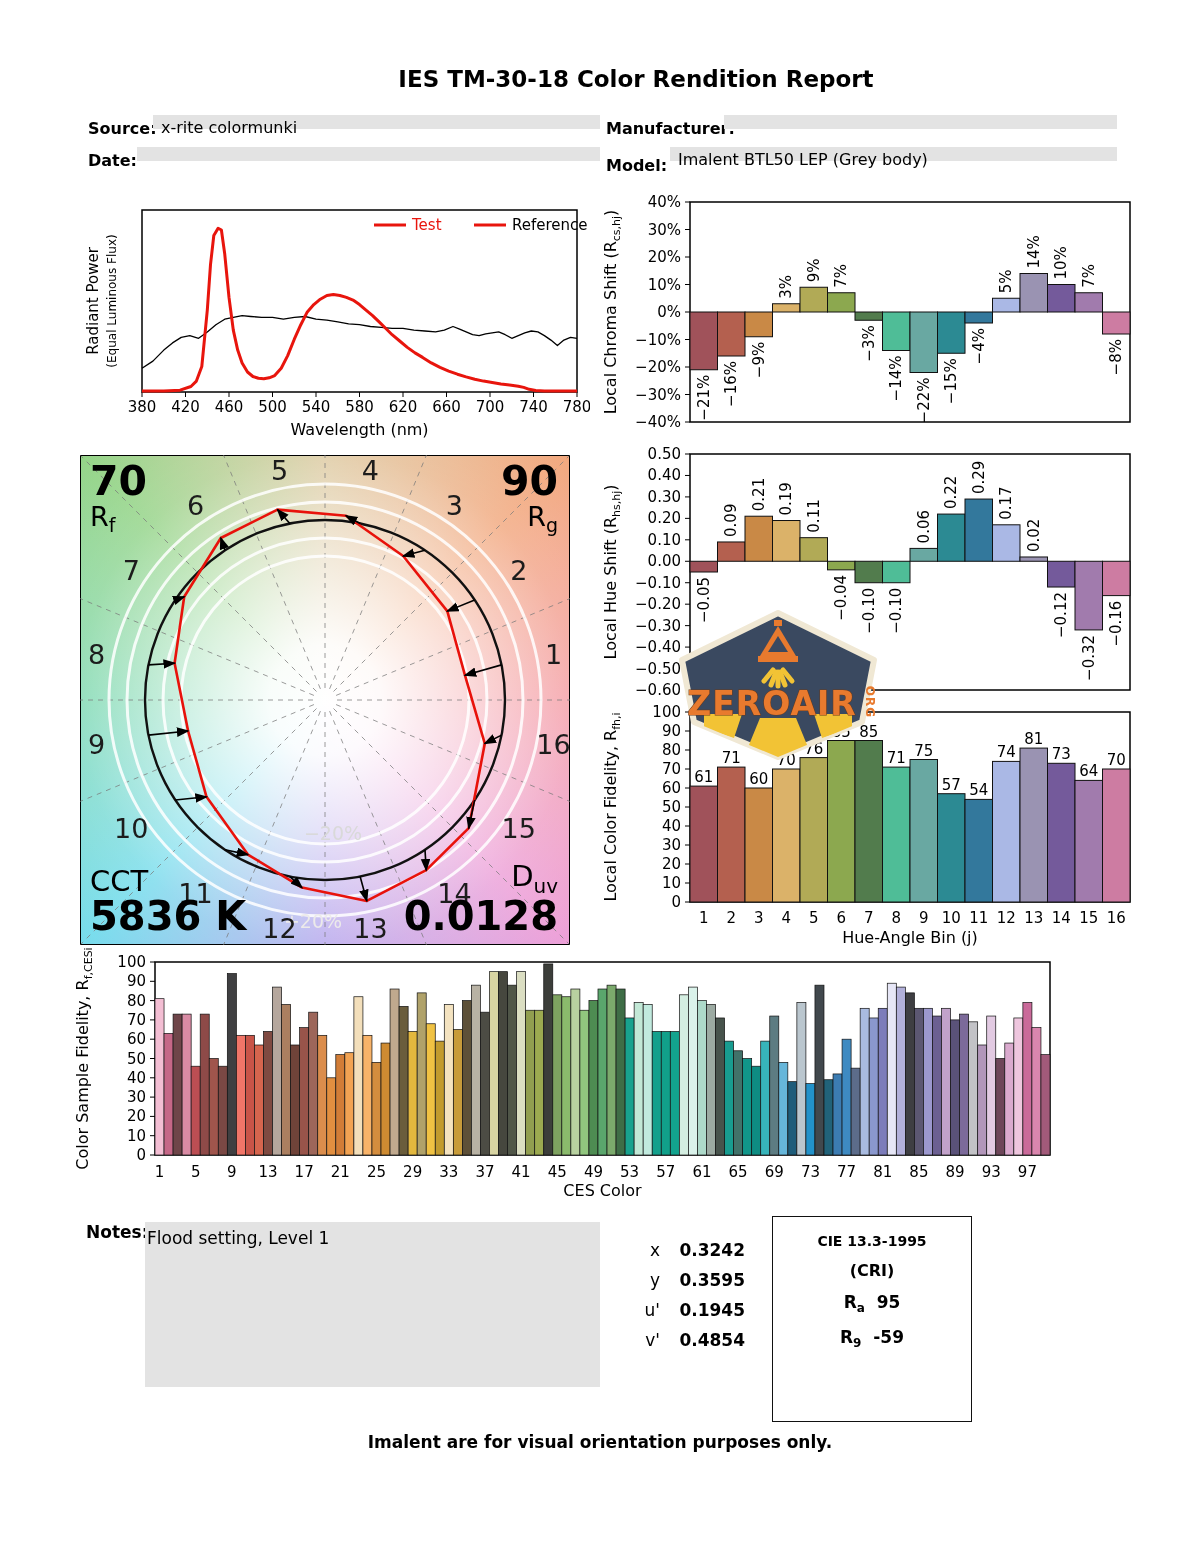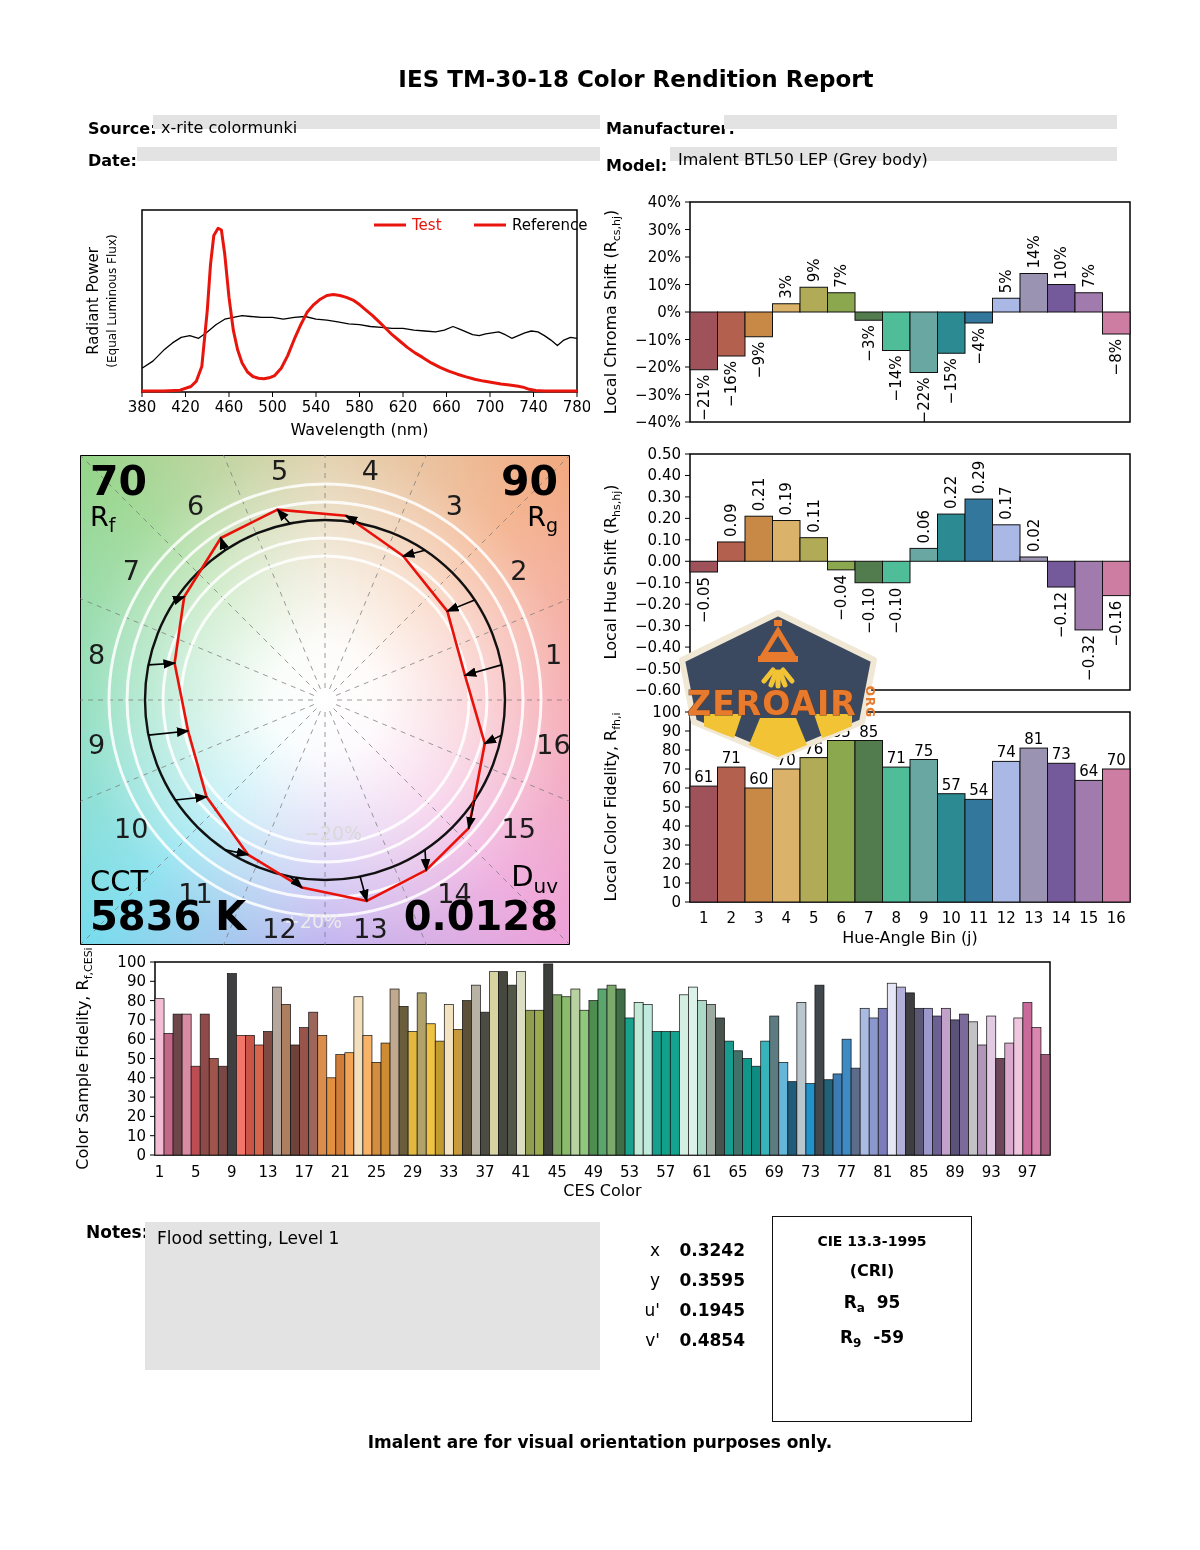--- a/index.html
+++ b/index.html
@@ -20,22 +20,22 @@
       conic-gradient(from 0deg at 50% 50%,
         #dcc89e 0deg, #f2a87e 45deg, #f49ca4 90deg, #eda0d8 135deg,
         #b4a4ec 180deg, #76dcec 225deg, #7cd8b0 270deg, #94d488 315deg, #dcc89e 360deg);}
   .cvg-corner{position:absolute;line-height:1.02;z-index:3;}
   .cvg-big{font-size:41px;font-weight:bold;}
   .cvg-sym{font-size:27px;}
   .cvg-sym sub{font-size:19px;}
   .cvg-cct-label{font-size:29px;}
   .cvg-cct-value{font-size:40px;font-weight:bold;}
   .notes-label{position:absolute;left:86px;top:1222px;font-size:17px;font-weight:bold;}
-  .notes-box{position:absolute;left:145px;top:1222px;width:455px;height:148px;
-             background:#e3e3e3;font-size:17px;padding:6px 12px;box-sizing:border-box;}
+  .notes-box{position:absolute;left:145px;top:1222px;width:455px;height:165px;
+             background:#e3e3e3;font-size:17px;padding:6px 2px;box-sizing:border-box;}
   .xy-row{position:absolute;left:630px;width:125px;height:24px;font-size:17px;}
   .xy-label{display:inline-block;width:30px;text-align:right;}
   .xy-value{display:inline-block;width:85px;text-align:right;font-weight:bold;}
   .cie-box{position:absolute;left:772px;top:1216px;width:200px;height:206px;
            border:1.6px solid #111;box-sizing:border-box;text-align:center;}
   .cie-line1{font-size:14px;font-weight:bold;margin-top:16px;}
   .cie-line2{font-size:16px;font-weight:bold;margin-top:12px;}
   .cie-rrow{font-size:17px;font-weight:bold;margin-top:12px;}
   .cie-rrow sub{font-size:12px;}
   .footer{position:absolute;left:0;top:1432px;width:100%;text-align:center;

